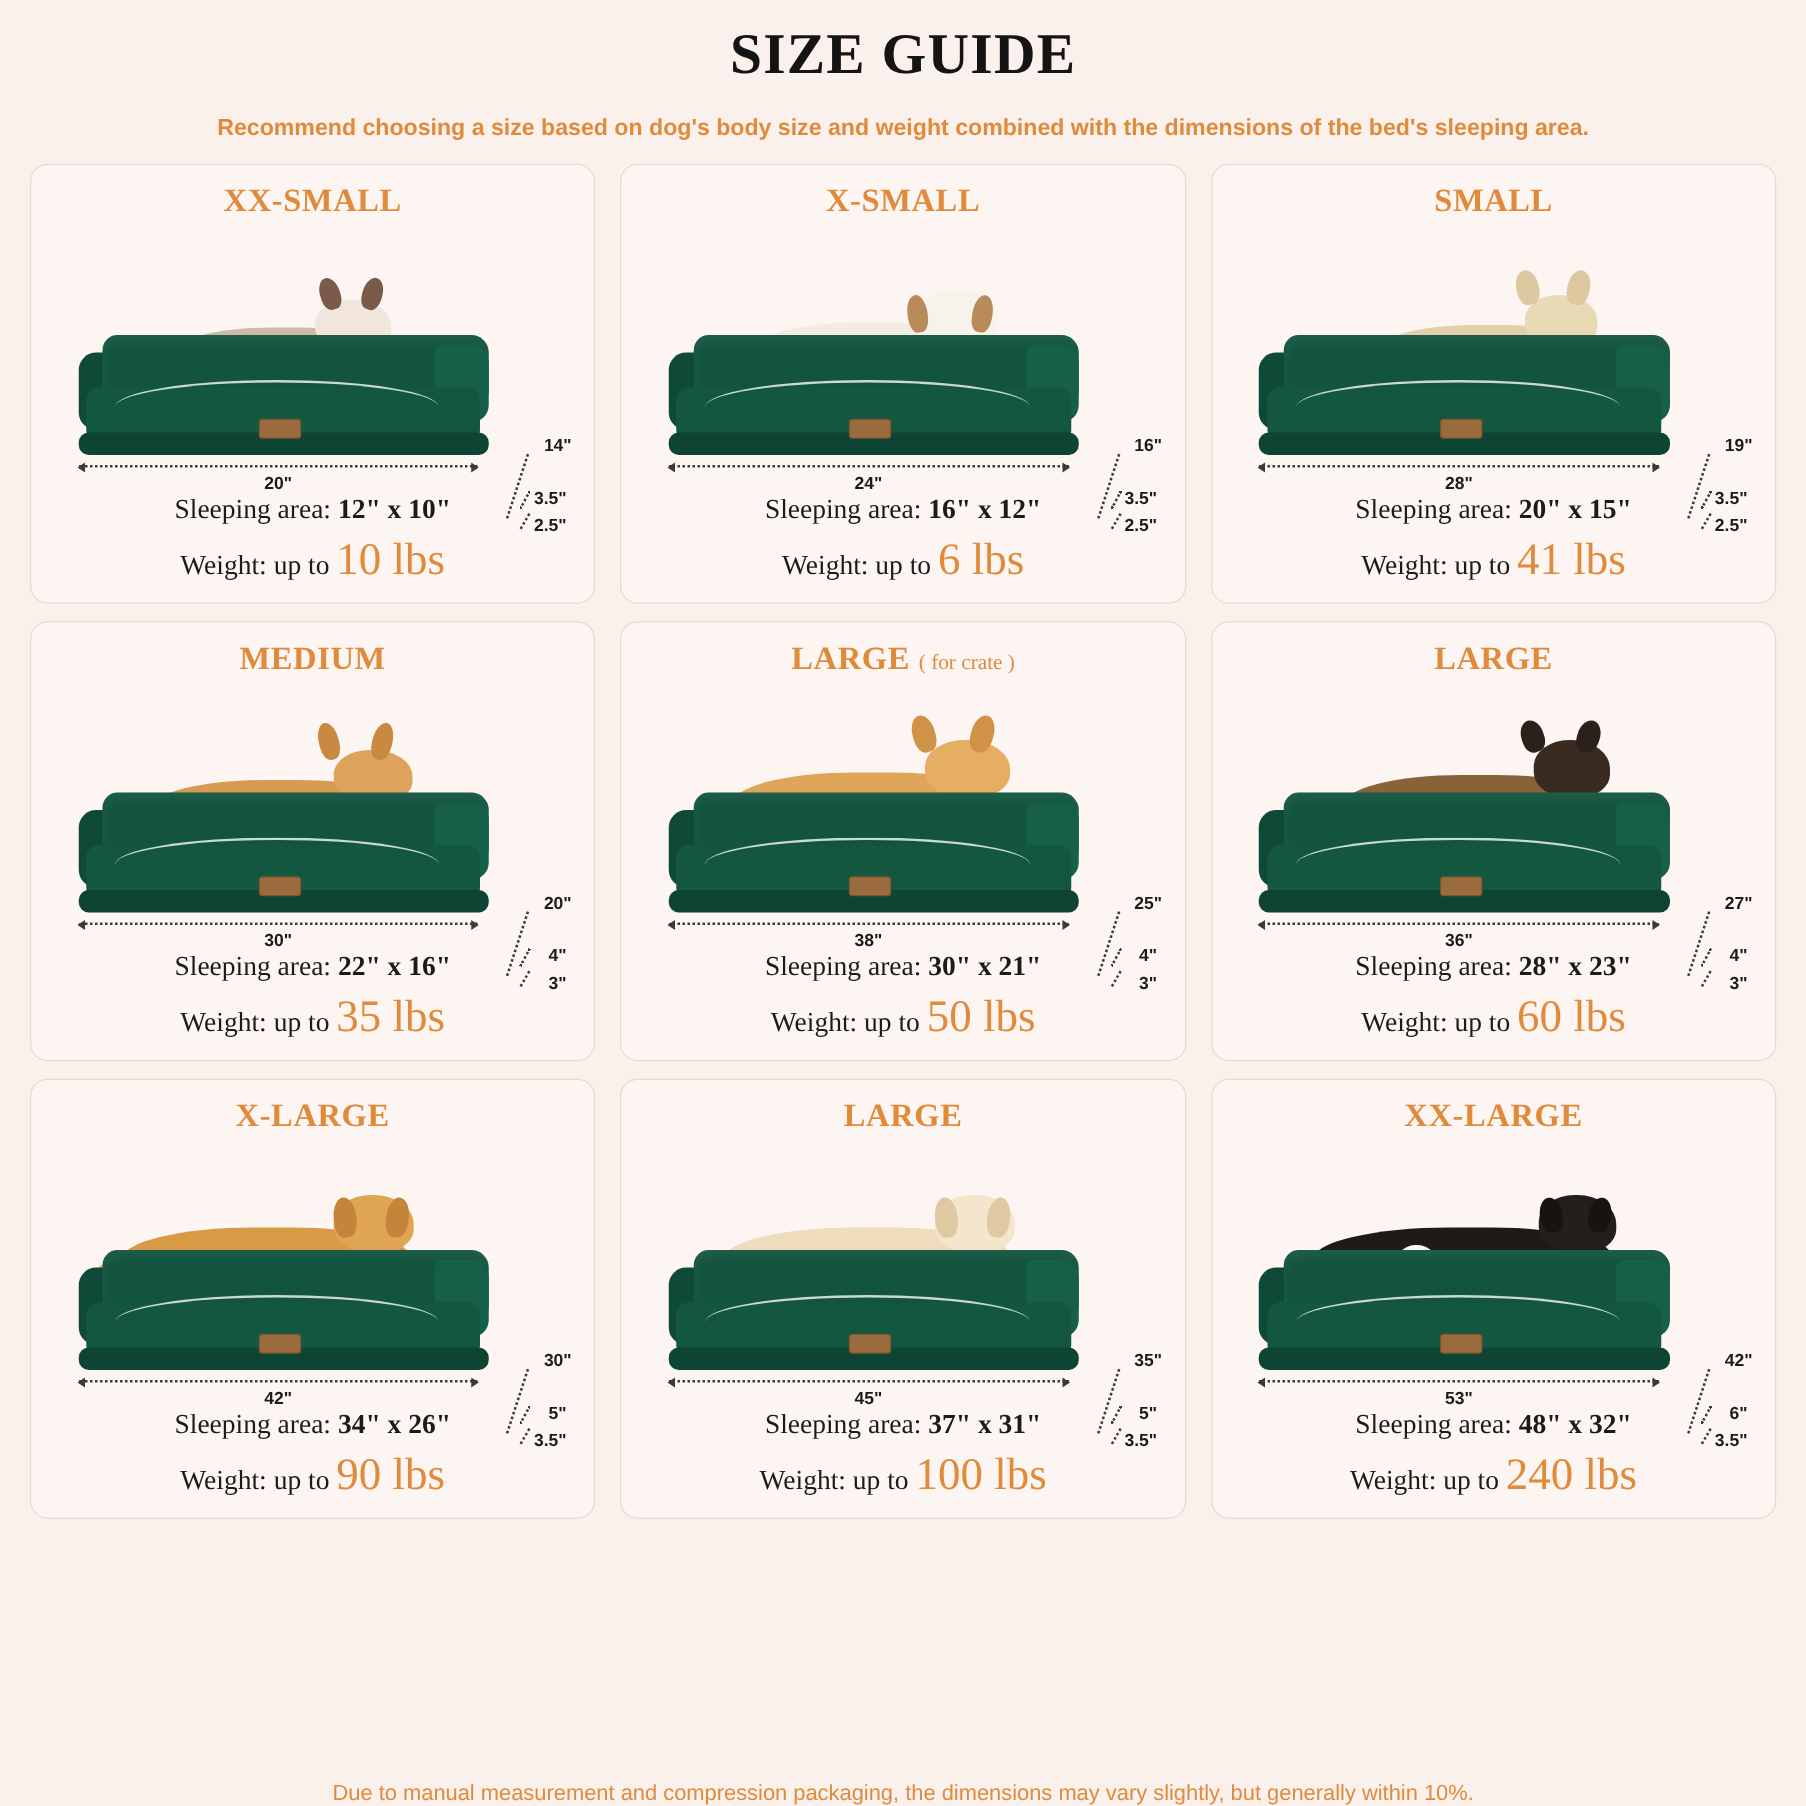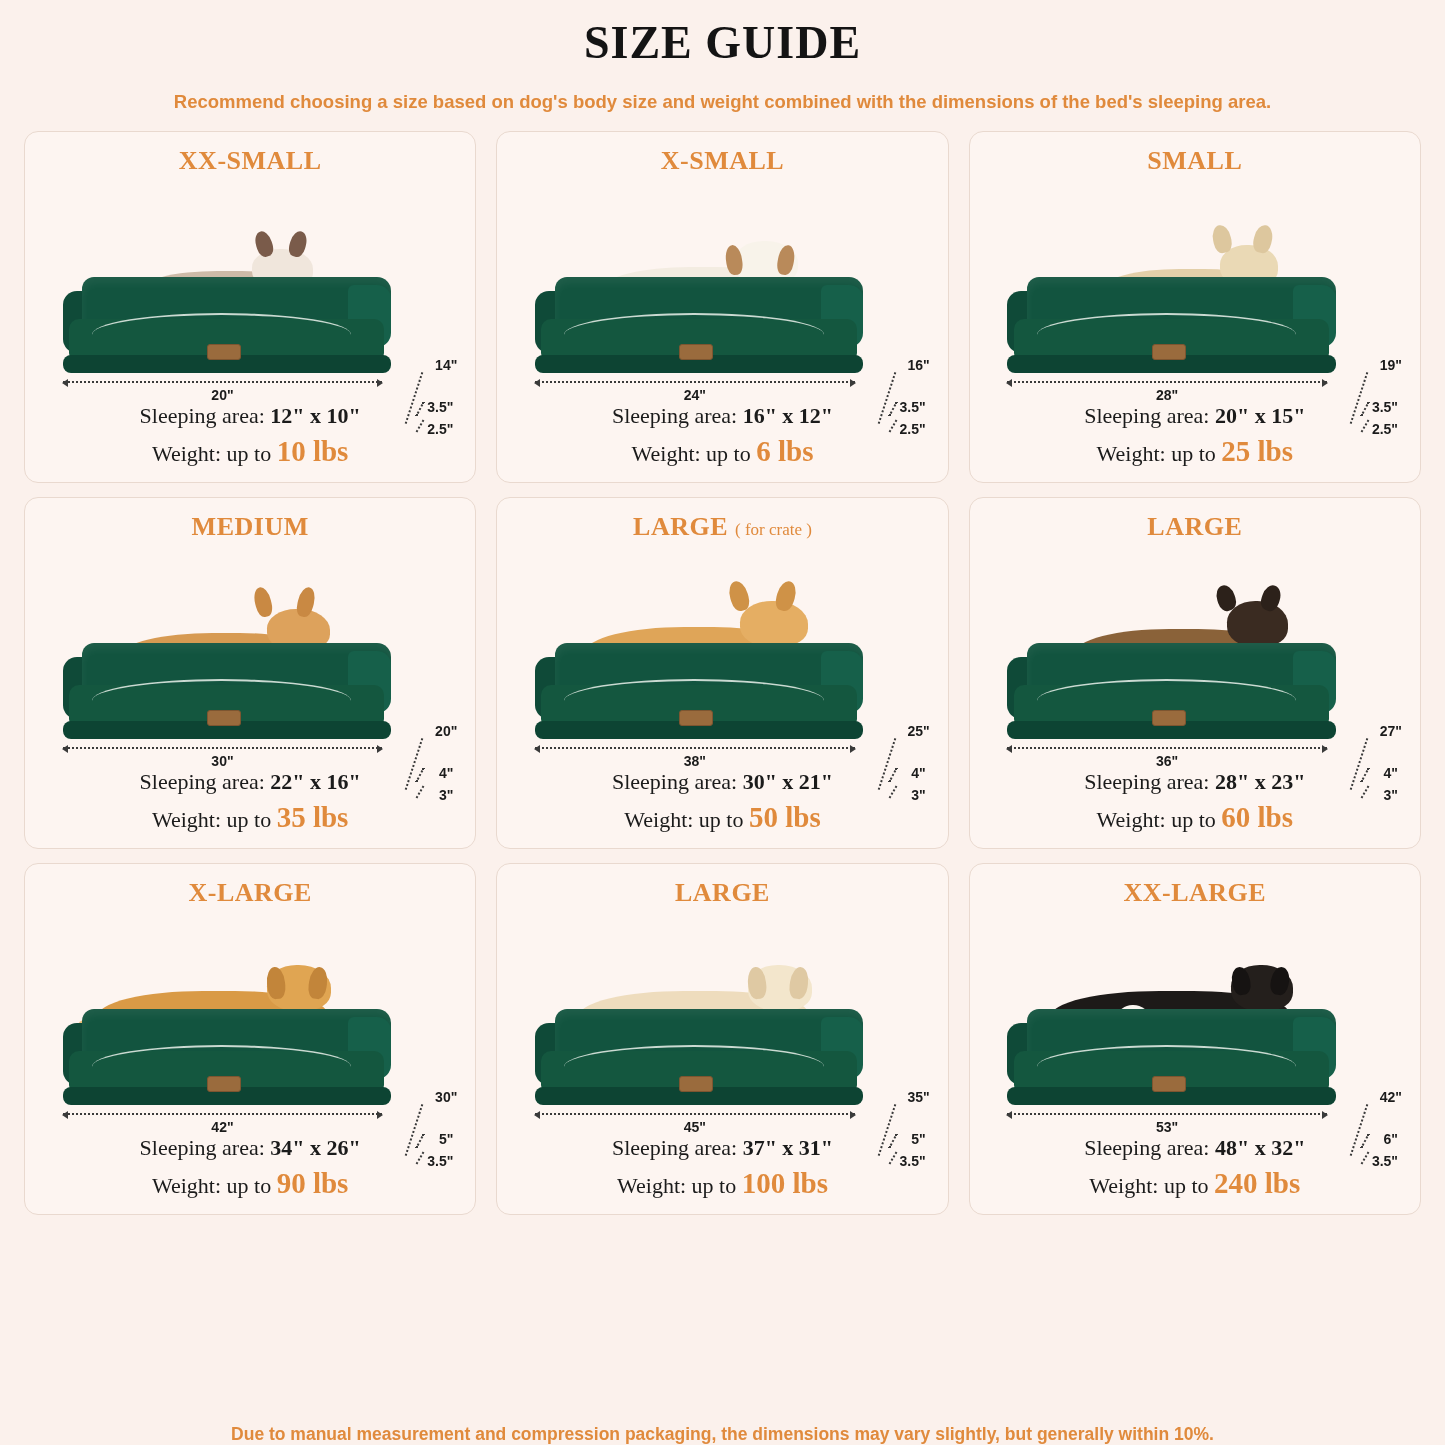--- a/index.html
+++ b/index.html
@@ -248,30 +248,30 @@
     white-space: nowrap;
   }
   .specs .sleep b { font-weight: bold; }
   .specs .weight {
     font-size: 22px;
     margin-top: 6px;
     white-space: nowrap;
   }
   .specs .weight .lbs {
     color: #e08a3c;
-    font-weight: bold;
-    font-size: 29px;
+    font-weight: normal;
+    font-size: 36px;
   }
   .footer {
     position: absolute;
     left: 0; right: 0;
     bottom: 18px;
     text-align: center;
     font-family: "Liberation Sans", sans-serif;
-    font-weight: bold;
+    font-weight: normal;
     font-size: 17.5px;
     color: #e08a3c;
   }
 </style>
 </head>
 <body>
 
 <div class="page">
 
   <div class="title">SIZE GUIDE</div>
@@ -396,21 +396,21 @@
           <div class="d l">2.5"</div>
         </div>
         <div class="widthline"></div>
         <div class="widthlabel">28"</div>
       </div>
       <div class="specs">
         <div class="sleep">
           <span>Sleeping area: </span><b>20" x 15"</b>
         </div>
         <div class="weight">
-          <span>Weight:  up to </span><span class="lbs">25 lbs</span>
+          <span>Weight:  up to </span><span class="lbs">41 lbs</span>
         </div>
       </div>
     </div>
 
     <div class="card">
       <div class="card-title">
         <span>MEDIUM</span>
         <span class="note"></span>
       </div>
       <div class="illus">

